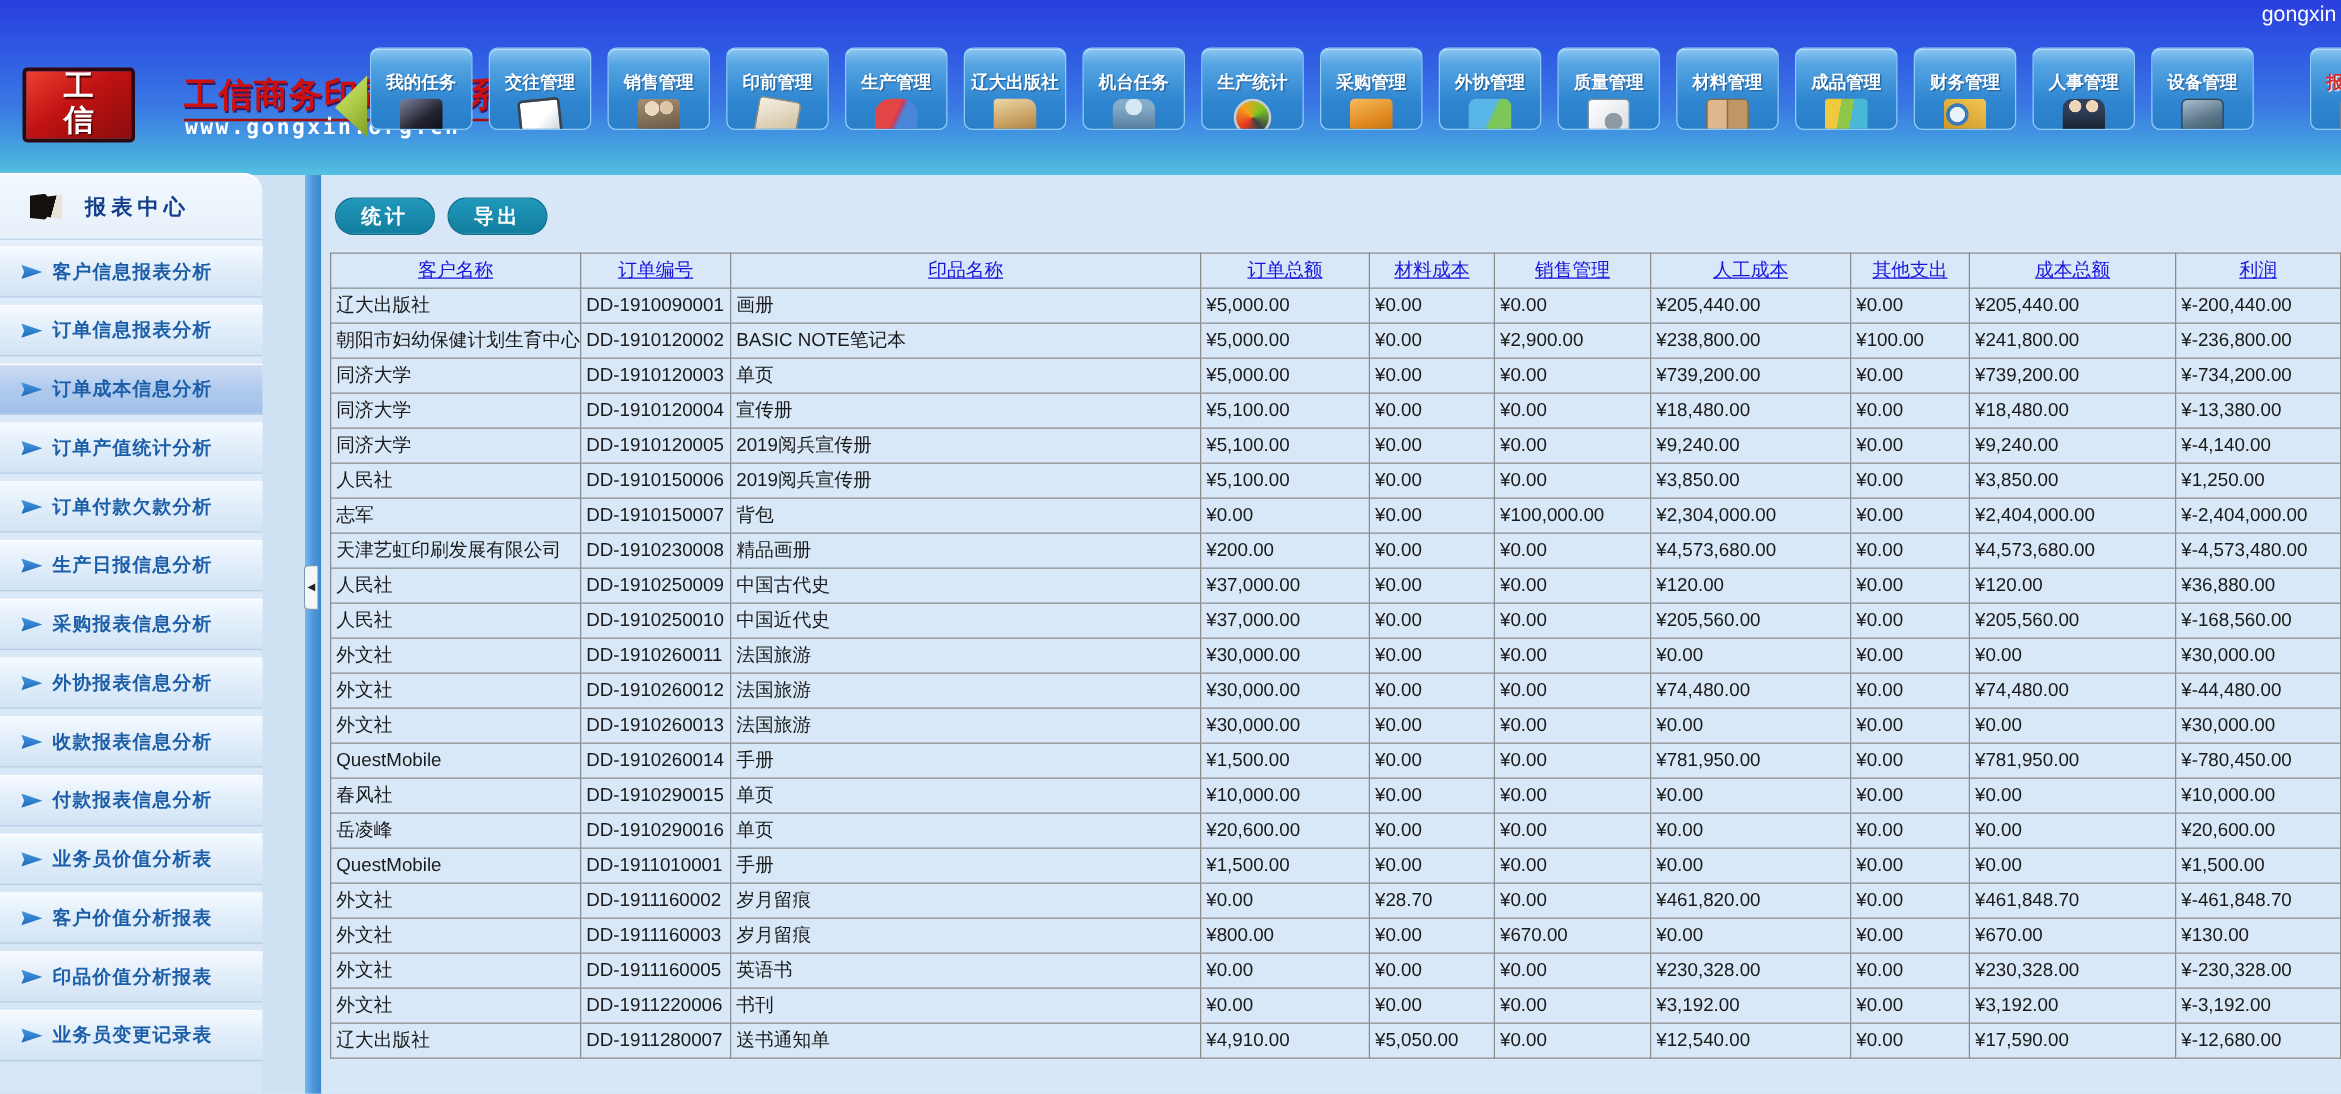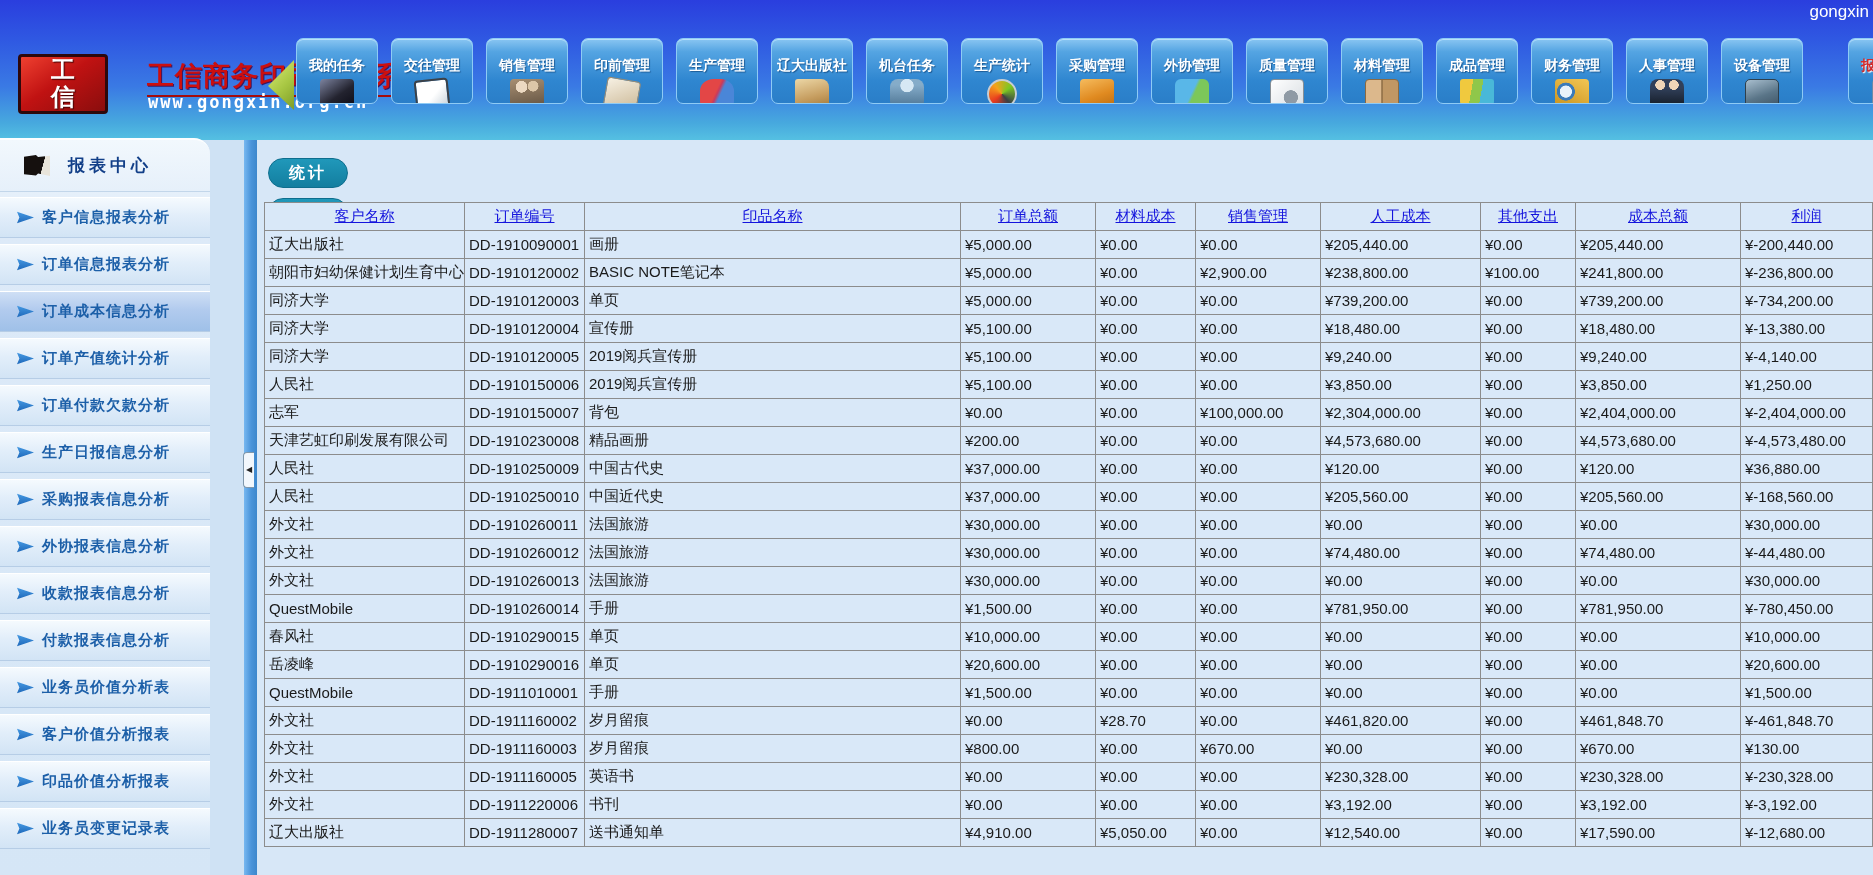--- a/index.html
+++ b/index.html
@@ -79,21 +79,21 @@
   
   .vbar { position:absolute; left:244px; top:140px; width:13px; height:735px;
     background:linear-gradient(90deg,#78b8f0 0%,#4a94da 55%,#3d87cc 100%); }
   .collapse-handle { position:absolute; left:243px; top:452px; width:11px; height:36px;
     background:#f2f7fc; border:1px solid #7f97ab; border-right:none; border-radius:4px 0 0 4px;
     font-size:8px; line-height:34px; text-align:center; color:#222; cursor:pointer; }
 
   
   .main { position:absolute; left:257px; top:140px; width:1616px; height:735px;
     background:#d7e7f7; }
-  .toolbar { position:absolute; left:11px; top:18px; display:flex; gap:10px;flex-direction:column; }
+  .toolbar { position:absolute; left:11px; top:18px; display:flex; gap:10px; }
   .pill { width:80px; height:30px; border:1px solid #0e6e8e; border-radius:15px;
     background:linear-gradient(180deg,#2098ba 0%,#137e9f 100%); color:#fff;
     font-size:16px; font-weight:bold; letter-spacing:3px; cursor:pointer;
     font-family:"Liberation Sans",sans-serif; }
 
   table { position:absolute; left:7px; top:62px; border-collapse:collapse; table-layout:fixed; }
   th,td { border:1px solid #8c8c8c; background:#d9e8f8; font-size:15px;
     overflow:hidden; white-space:nowrap; }
   th { height:28px; font-weight:normal; }
   td { height:28px; padding-left:4px; color:#1a1a1a; text-align:left; }

